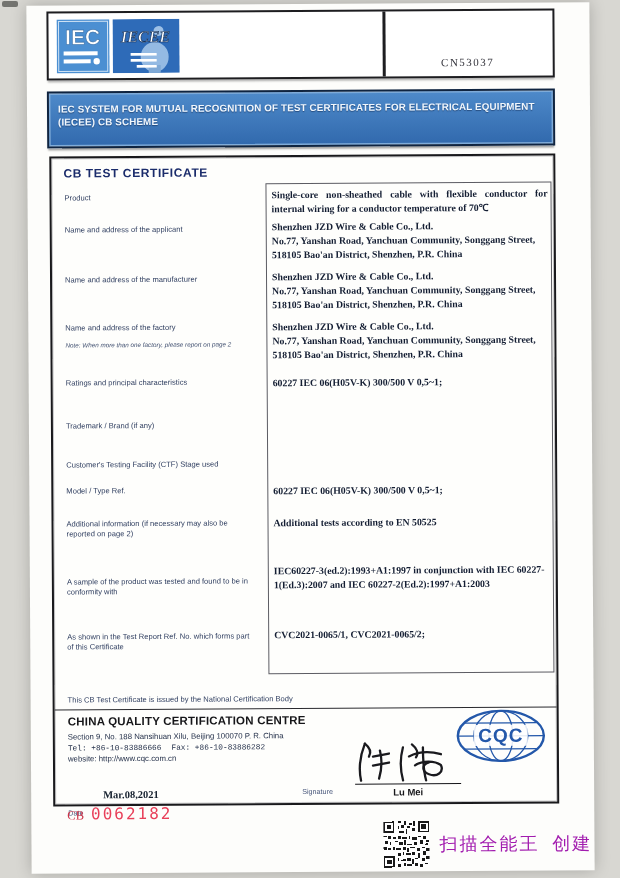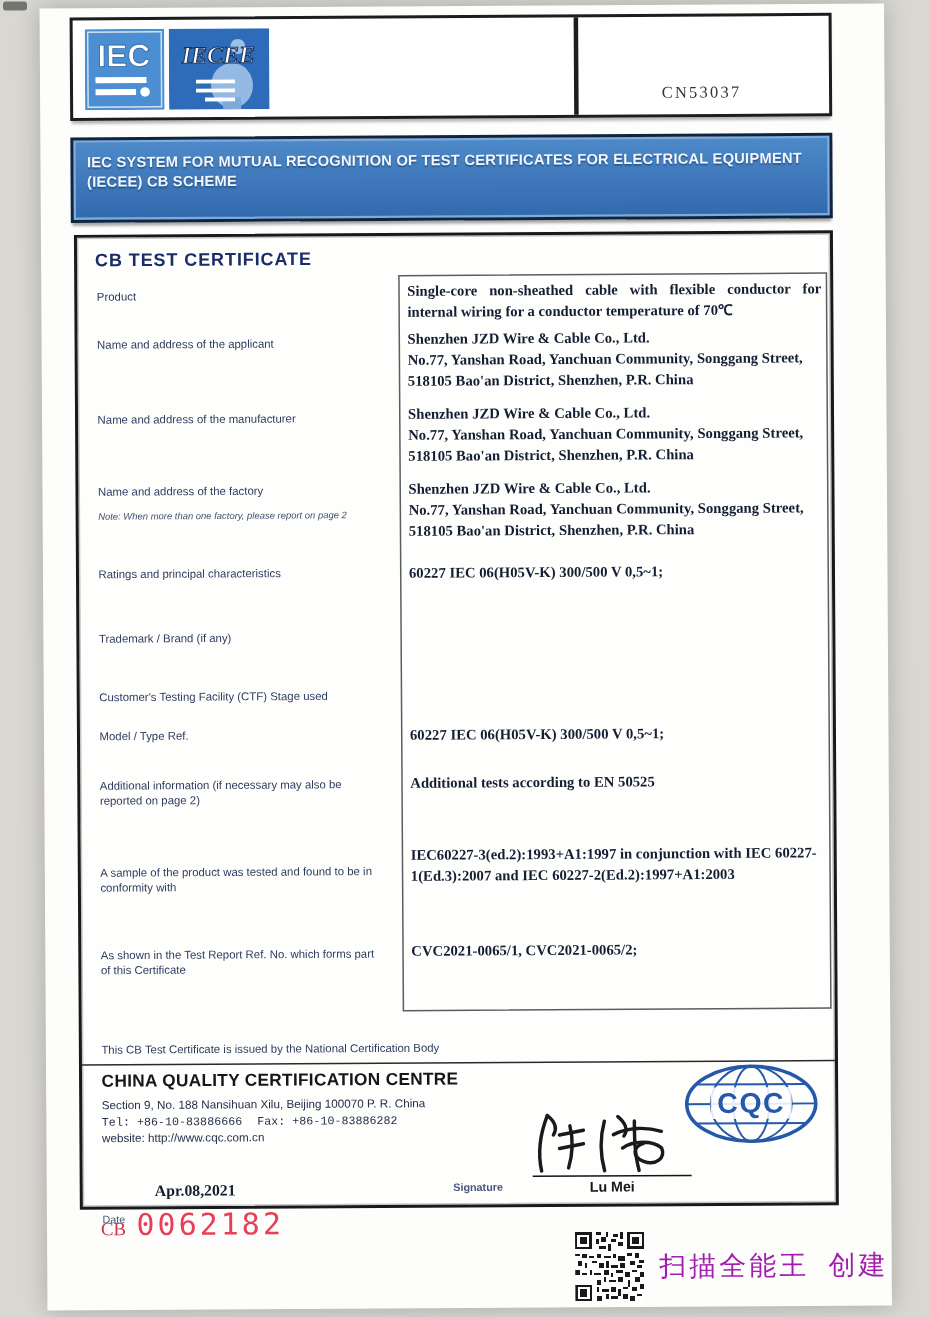--- a/index.html
+++ b/index.html
@@ -43,31 +43,31 @@
   
   .issued{position:absolute;left:13px;top:537px;font-size:7.6px;color:#2e3d5f;}
   .footer-divider{position:absolute;left:0;top:551px;width:100%;border-top:1.5px solid #2a2a2e;}
   .ncb-name{position:absolute;left:13px;top:557px;font-size:11.5px;font-weight:bold;color:#161619;letter-spacing:.2px;}
   .ncb-line{position:absolute;left:13px;font-size:7.8px;color:#24304a;}
   .ncb-addr{top:574px;} .ncb-telfax{top:585px;} .ncb-web{top:596px;}
   .ncb-telfax span{margin-right:10px;font-family:Liberation Mono, monospace;}
   .date-label{position:absolute;left:13px;top:650px;font-size:7.2px;color:#46557a;}
   .date-value{position:absolute;left:48px;top:631px;font-family:"Liberation Serif", serif;font-weight:bold;
               font-size:10.5px;color:#15202e;}
-  .sig-label{position:absolute;left:247px;top:630px;font-size:7.2px;color:#46557a;font-weight:bold;}
+  .sig-label{position:absolute;left:247px;top:630px;font-size:7.2px;color:#46557a;}
   .sig-script{position:absolute;left:294px;top:582px;}
   .sig-line{position:absolute;left:300px;top:627px;width:106px;border-top:1.8px solid #141418;}
   .sig-name{position:absolute;left:300px;top:630px;width:106px;text-align:center;font-size:9.5px;
             font-weight:bold;color:#161619;}
   .cqc-logo{position:absolute;left:400px;top:552px;}
 
   
   .cb-number-row{position:absolute;left:36px;top:799px;white-space:nowrap;}
   .cb-prefix{font-family:"Liberation Serif", serif;font-size:12.5px;color:#cf3349;margin-right:7px;}
-  .cb-digits{font-family:"DejaVu Sans Mono", monospace;font-size:20px;color:#e83f59;letter-spacing:2px;}
+  .cb-digits{font-family:"DejaVu Sans Mono", monospace;font-size:16px;color:#e83f59;letter-spacing:2px;}
   .qr-block{position:absolute;left:352px;top:817px;display:flex;align-items:center;gap:10px;}
   .watermark{font-size:18px;color:#a21caf;font-family:Liberation Mono, monospace;letter-spacing:2px;white-space:nowrap;}
 </style>
 </head>
 <body>
 
 <div id="screen">
   <div class="corner-smudge"></div>
   <div class="page">
 
@@ -132,21 +132,21 @@
       <div class="issued">This CB Test Certificate is issued by the National Certification Body</div>
       <div class="footer-divider"></div>
       <div class="ncb-name">CHINA QUALITY CERTIFICATION CENTRE</div>
       <div class="ncb-line ncb-addr">Section 9, No. 188 Nansihuan Xilu, Beijing 100070 P. R. China</div>
       <div class="ncb-line ncb-telfax">
         <span>Tel: +86-10-83886666</span><span>Fax: +86-10-83886282</span>
       </div>
       <div class="ncb-line ncb-web">website: http://www.cqc.com.cn</div>
 
       <div class="date-label">Date</div>
-      <div class="date-value">Apr.08,2021</div>
+      <div class="date-value">Mar.08,2021</div>
 
       <svg class="sig-script" width="112" height="46" viewBox="0 0 112 46">
         <g fill="none" stroke="#1a1a1e" stroke-width="2.3" stroke-linecap="round">
           <path d="M16,5 C12,15 9,28 12,42"></path>
           <path d="M16,5 C21,9 23,13 20,18"></path>
           <path d="M31,12 C33,20 33,30 30,40"></path>
           <path d="M24,18 L40,15"></path>
           <path d="M24,27 L40,24"></path>
           <path d="M54,9 C51,20 51,31 54,42"></path>
           <path d="M63,6 C68,10 70,15 67,19"></path>

